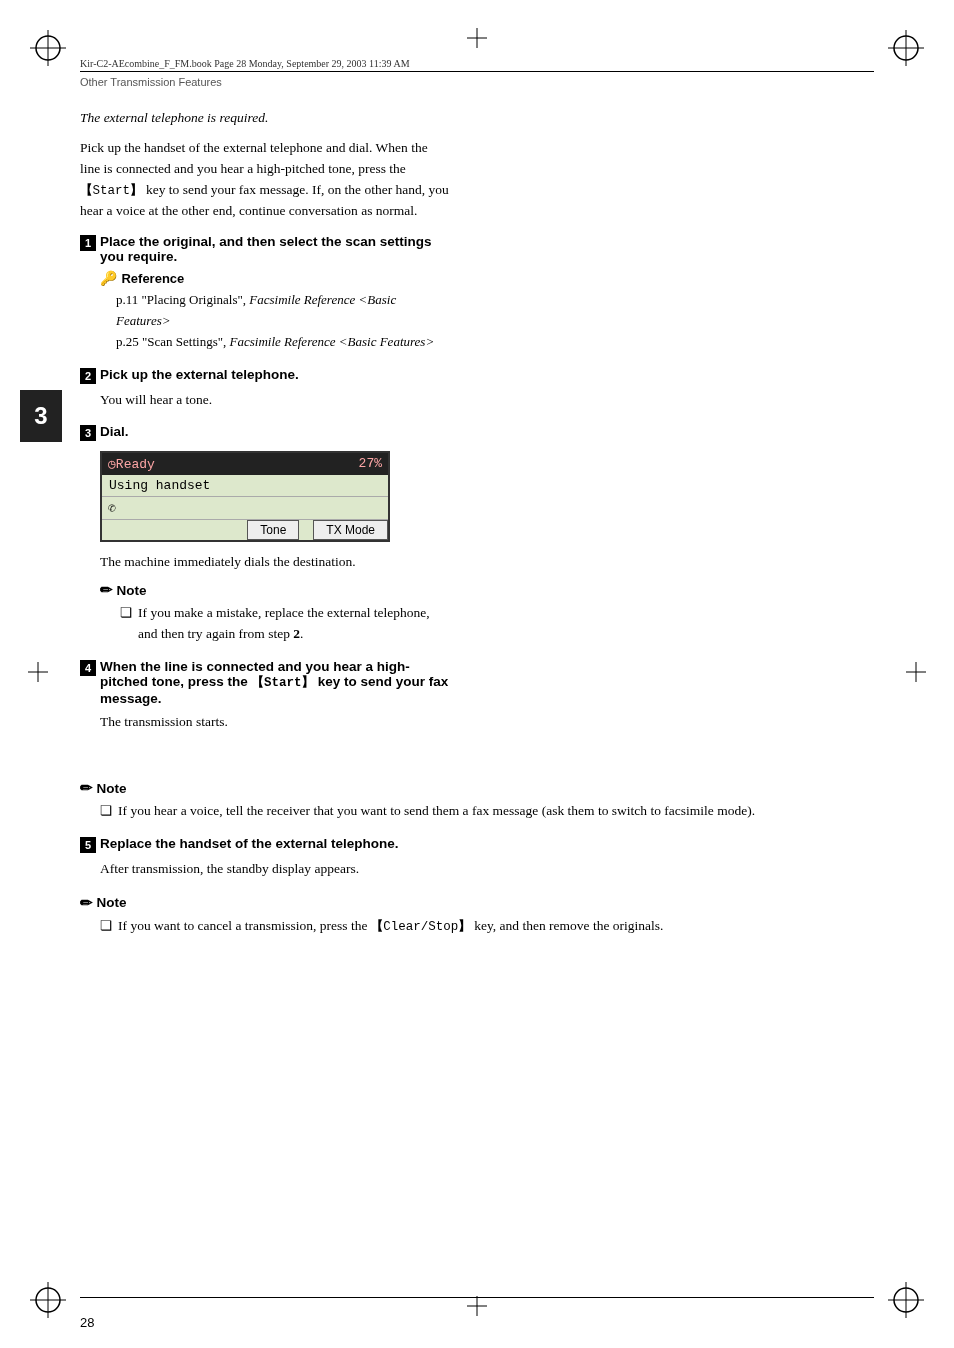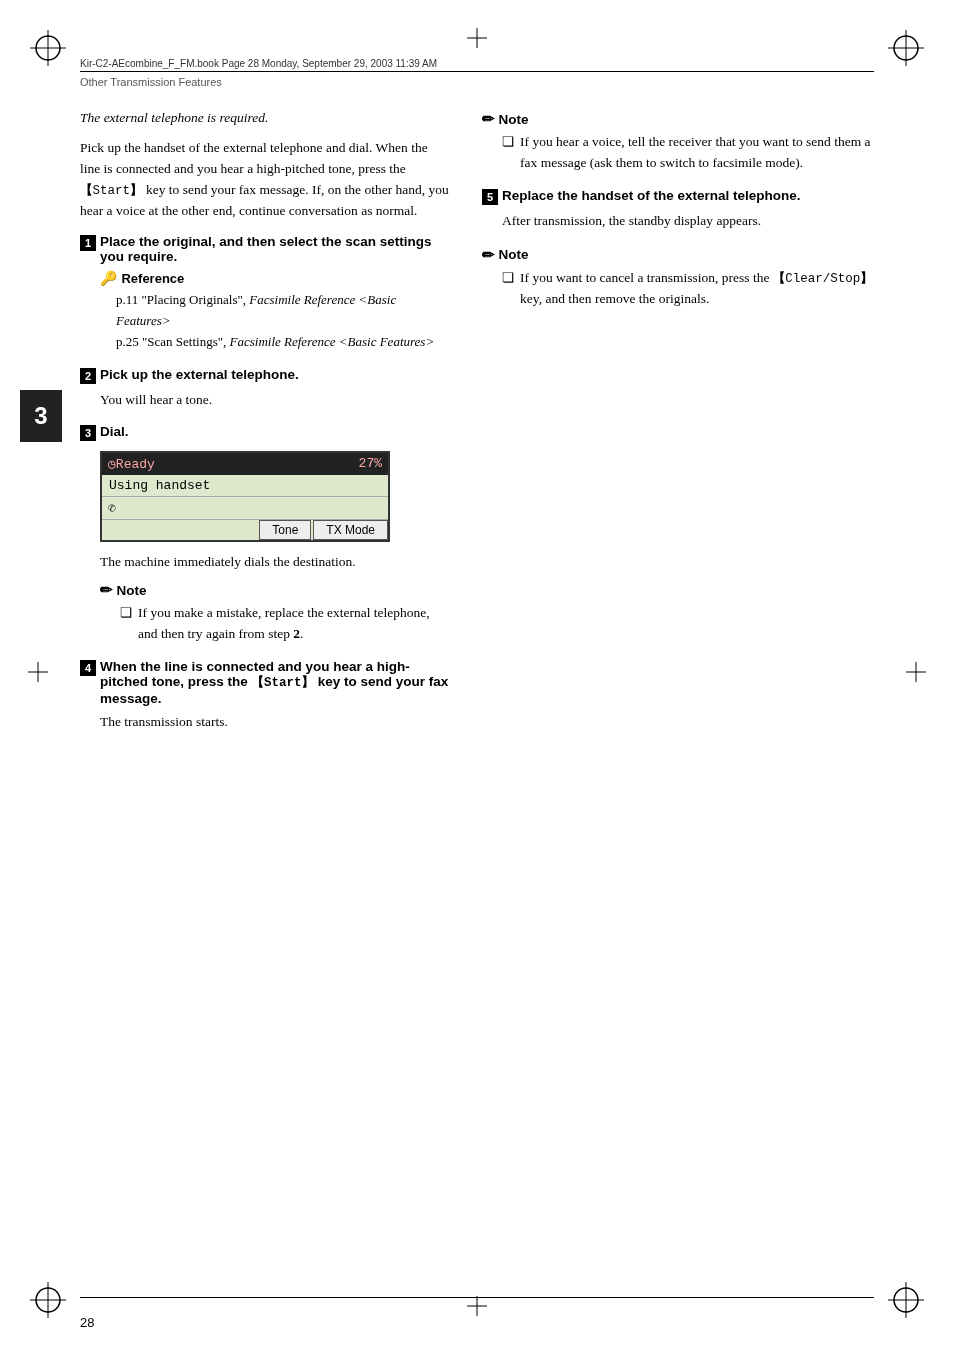--- a/index.html
+++ b/index.html
@@ -39,21 +39,21 @@
 
     
     .header-bar {
       position: absolute;
       top: 58px;
       left: 80px;
       right: 80px;
     }
 
     .file-info {
-      font-family: Liberation Sans, sans-serif;
+      font-family: Liberation Serif, serif;
       font-size: 10px;
       color: #333;
       margin-bottom: 2px;
     }
 
     .header-rule {
       border: none;
       border-top: 1px solid #000;
       margin: 0;
     }
@@ -81,20 +81,21 @@
       font-weight: bold;
       color: #000;
       margin-bottom: 16px;
       line-height: 1.1;
     }
 
     
     .two-col {
       display: flex;
       gap: 32px;
+      flex-direction: column;
     }
 
     .col-left {
       flex: 0 0 370px;
       width: 370px;
     }
 
     .col-right {
       flex: 1;
     }
@@ -256,21 +257,21 @@
 
     .lcd-row-icon {
       padding: 3px 6px;
       font-size: 13px;
       border-bottom: 1px solid #aaa;
     }
 
     .lcd-row-buttons {
       display: flex;
       justify-content: flex-end;
-      gap: 2px;
+      gap: 14px;
     }
 
     .lcd-btn {
       background: #eee;
       border: 1px solid #555;
       padding: 2px 12px;
       font-size: 12px;
       font-family: Arial, sans-serif;
     }
 

